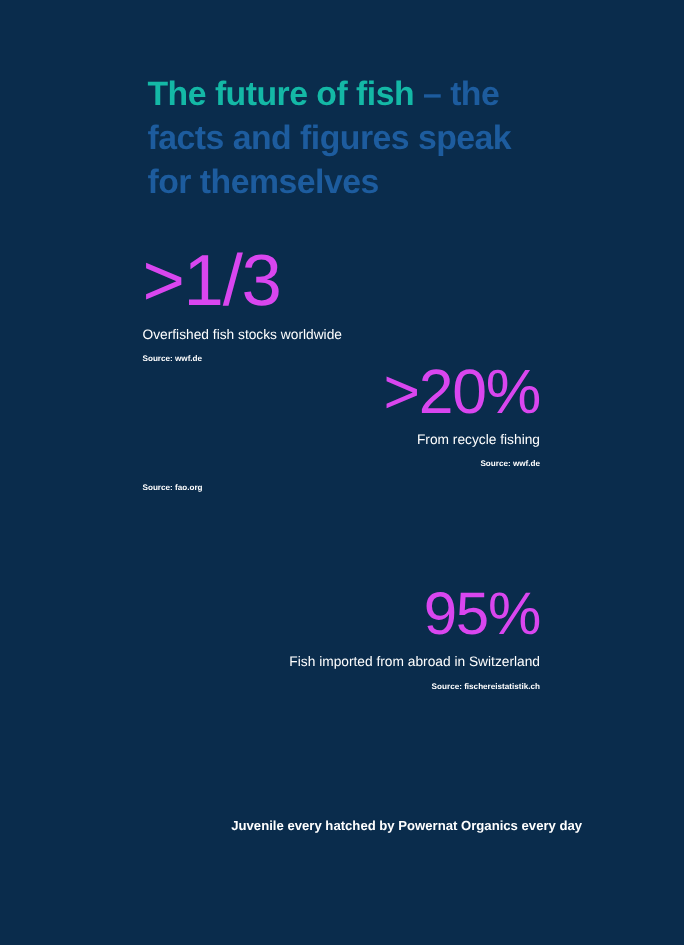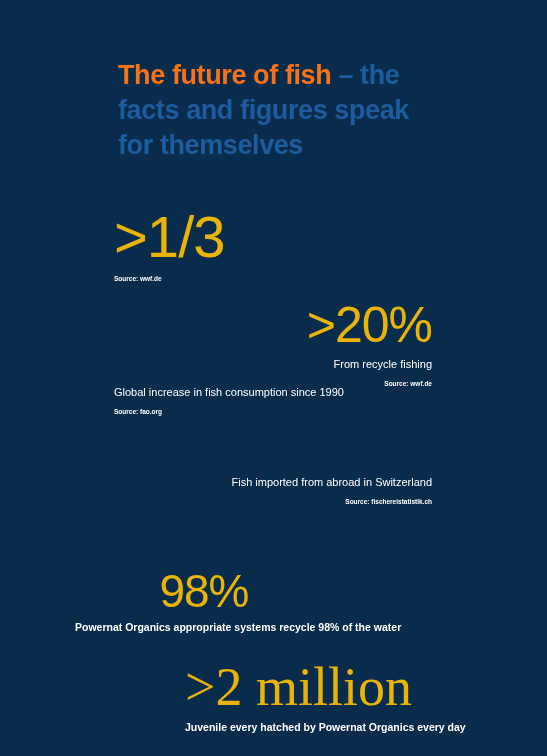--- a/index.html
+++ b/index.html
@@ -24,38 +24,37 @@
     left: 118px;
     top: 40px;
     width: 330px;
     font-size: 27px;
     font-weight: bold;
     line-height: 1.30;
     letter-spacing: -0.4px;
     color: #1d5c9e;
   }
   .headline .hl-white {
-    color: #f97316;
+    color: #14b8a6;
   }
 
   
   .stat {
     position: absolute;
   }
   .stat.left   { text-align: left; }
   .stat.right  { text-align: right; }
   .stat.center { text-align: center; }
 
   .stat-number {
-    color: #eab308;
+    color: #d946ef;
     font-weight: 300;
     line-height: 1.0;
     letter-spacing: -1px;
     white-space: nowrap;
-    margin-top: 12px;
   }
 
   .stat-caption {
     color: #ffffff;
     font-size: 11px;
     font-weight: 400;
     line-height: 1.3;
     margin-top: 7px;
     white-space: nowrap;
   }
@@ -100,42 +99,38 @@
 </style>
 </head>
 <body>
 
 <div class="poster">
 
   <h1 class="headline"><span class="hl-white">The future of fish </span><span class="hl-accent">– the facts and figures speak for themselves</span></h1>
 
   <div class="stat left" id="block-1">
     <div class="stat-number">&gt;1/3</div>
+    <div class="stat-caption">Overfished fish stocks worldwide</div>
     <div class="stat-source">Source: wwf.de</div>
   </div>
 
   <div class="stat right" id="block-2">
     <div class="stat-number">&gt;20%</div>
     <div class="stat-caption">From recycle fishing</div>
     <div class="stat-source">Source: wwf.de</div>
   </div>
 
   <div class="stat left" id="block-3">
-    <div class="stat-caption">Global increase in fish consumption since 1990</div>
     <div class="stat-source">Source: fao.org</div>
   </div>
 
   <div class="stat right" id="block-4">
+    <div class="stat-number">95%</div>
     <div class="stat-caption">Fish imported from abroad in Switzerland</div>
     <div class="stat-source">Source: fischereistatistik.ch</div>
   </div>
 
-  <div class="stat center" id="block-5">
-    <div class="stat-number">98%</div>
-    <div class="stat-caption bold">Powernat Organics appropriate systems recycle 98% of the water</div>
-  </div>
 
   <div class="stat left" id="block-6">
-    <div class="stat-number">&gt;2 million</div>
     <div class="stat-caption bold">Juvenile every hatched by Powernat Organics every day</div>
   </div>
 
 </div>
 
 </body></html>

